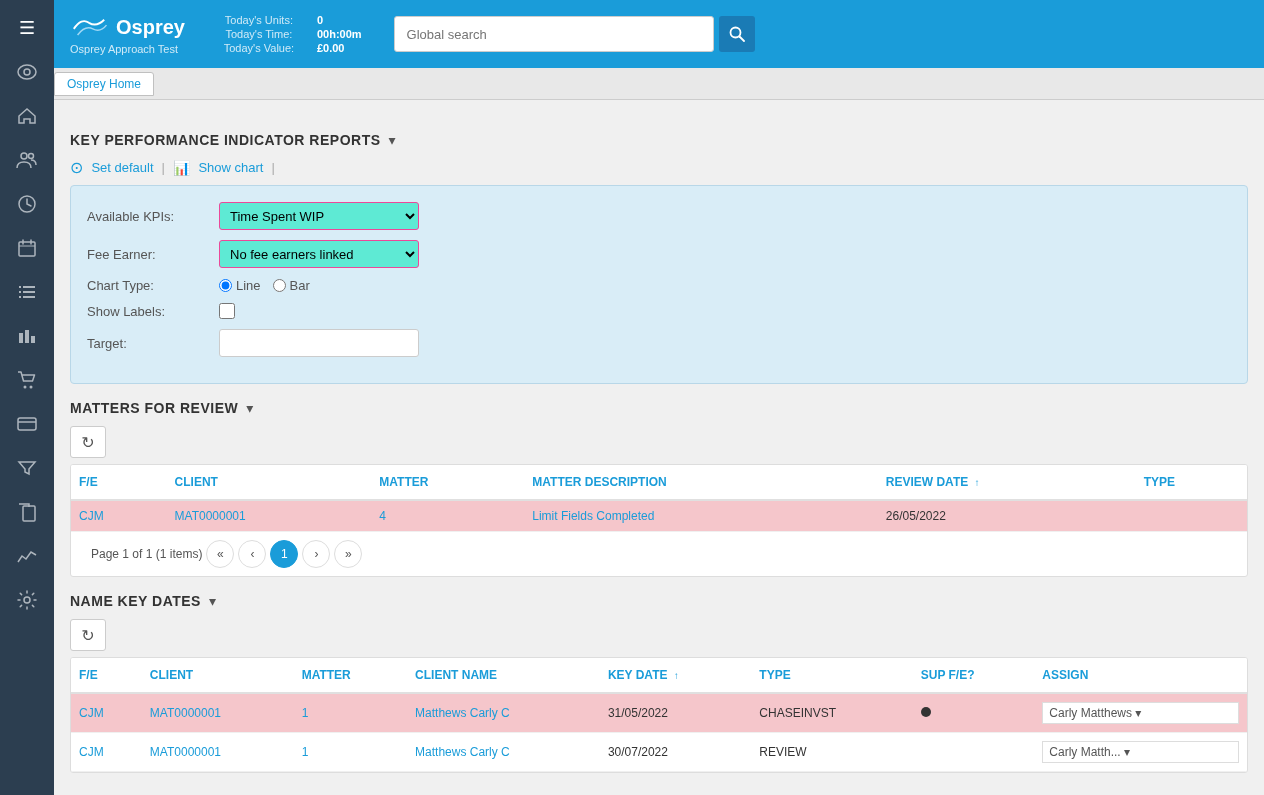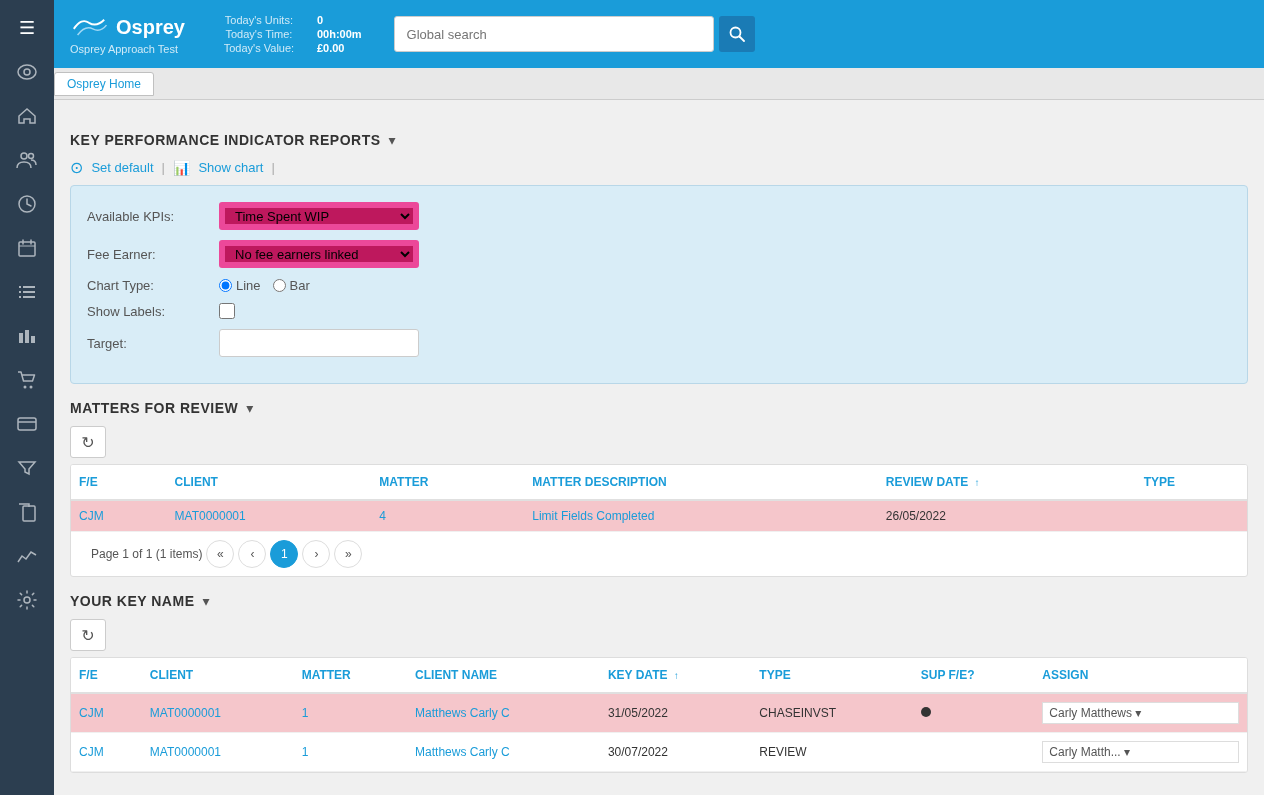--- a/index.html
+++ b/index.html
@@ -72,22 +72,22 @@
     .divider { color: #aaa; }
 
     
     .kpi-panel {
       background: #d9edf7; border: 1px solid #b8d7e8; border-radius: 4px;
       padding: 16px; margin-bottom: 16px;
     }
     .kpi-row { display: flex; align-items: center; margin-bottom: 10px; gap: 12px; }
     .kpi-label { width: 120px; color: #555; font-size: 13px; }
     .kpi-select {
-      width: 200px; height: 28px; border: 6px solid #ec4899; border-radius: 3px;
-      font-size: 13px; background: #be185d; padding: 0 6px;
+      width: 200px; height: 28px; border: 1px solid #ec4899; border-radius: 3px;
+      font-size: 13px; background: #5eead4; padding: 0 6px;
     }
     .radio-group { display: flex; gap: 12px; align-items: center; justify-content: center; }
     .radio-option { display: flex; align-items: center; gap: 4px; color: #555; font-size: 13px; }
     .kpi-checkbox { width: 16px; height: 16px; }
     .kpi-target-input { width: 200px; height: 28px; border: 1px solid #ccc; border-radius: 3px; background: #fff; }
 
     
     .table-container { background: #fff; border: 1px solid #ddd; border-radius: 3px; margin-bottom: 8px; overflow: hidden; }
     .data-table { width: 100%; border-collapse: collapse; }
     .data-table thead tr { background: #fff; }
@@ -342,21 +342,21 @@
       <span>Page 1 of 1 (1 items)</span>
       <button class="page-btn">«</button>
       <button class="page-btn">‹</button>
       <button class="page-btn active">1</button>
       <button class="page-btn">›</button>
       <button class="page-btn">»</button>
     </div>
   </div>
 
   <div class="section-header">
-    <span class="section-title">YOUR KEY NAME</span>
+    <span class="section-title">NAME KEY DATES</span>
     <span class="chevron-icon">▾</span>
   </div>
 
   <div style="margin-bottom:6px;">
     <button class="refresh-btn">↻</button>
   </div>
 
   <div class="table-container">
     <table class="data-table">
       <thead>

